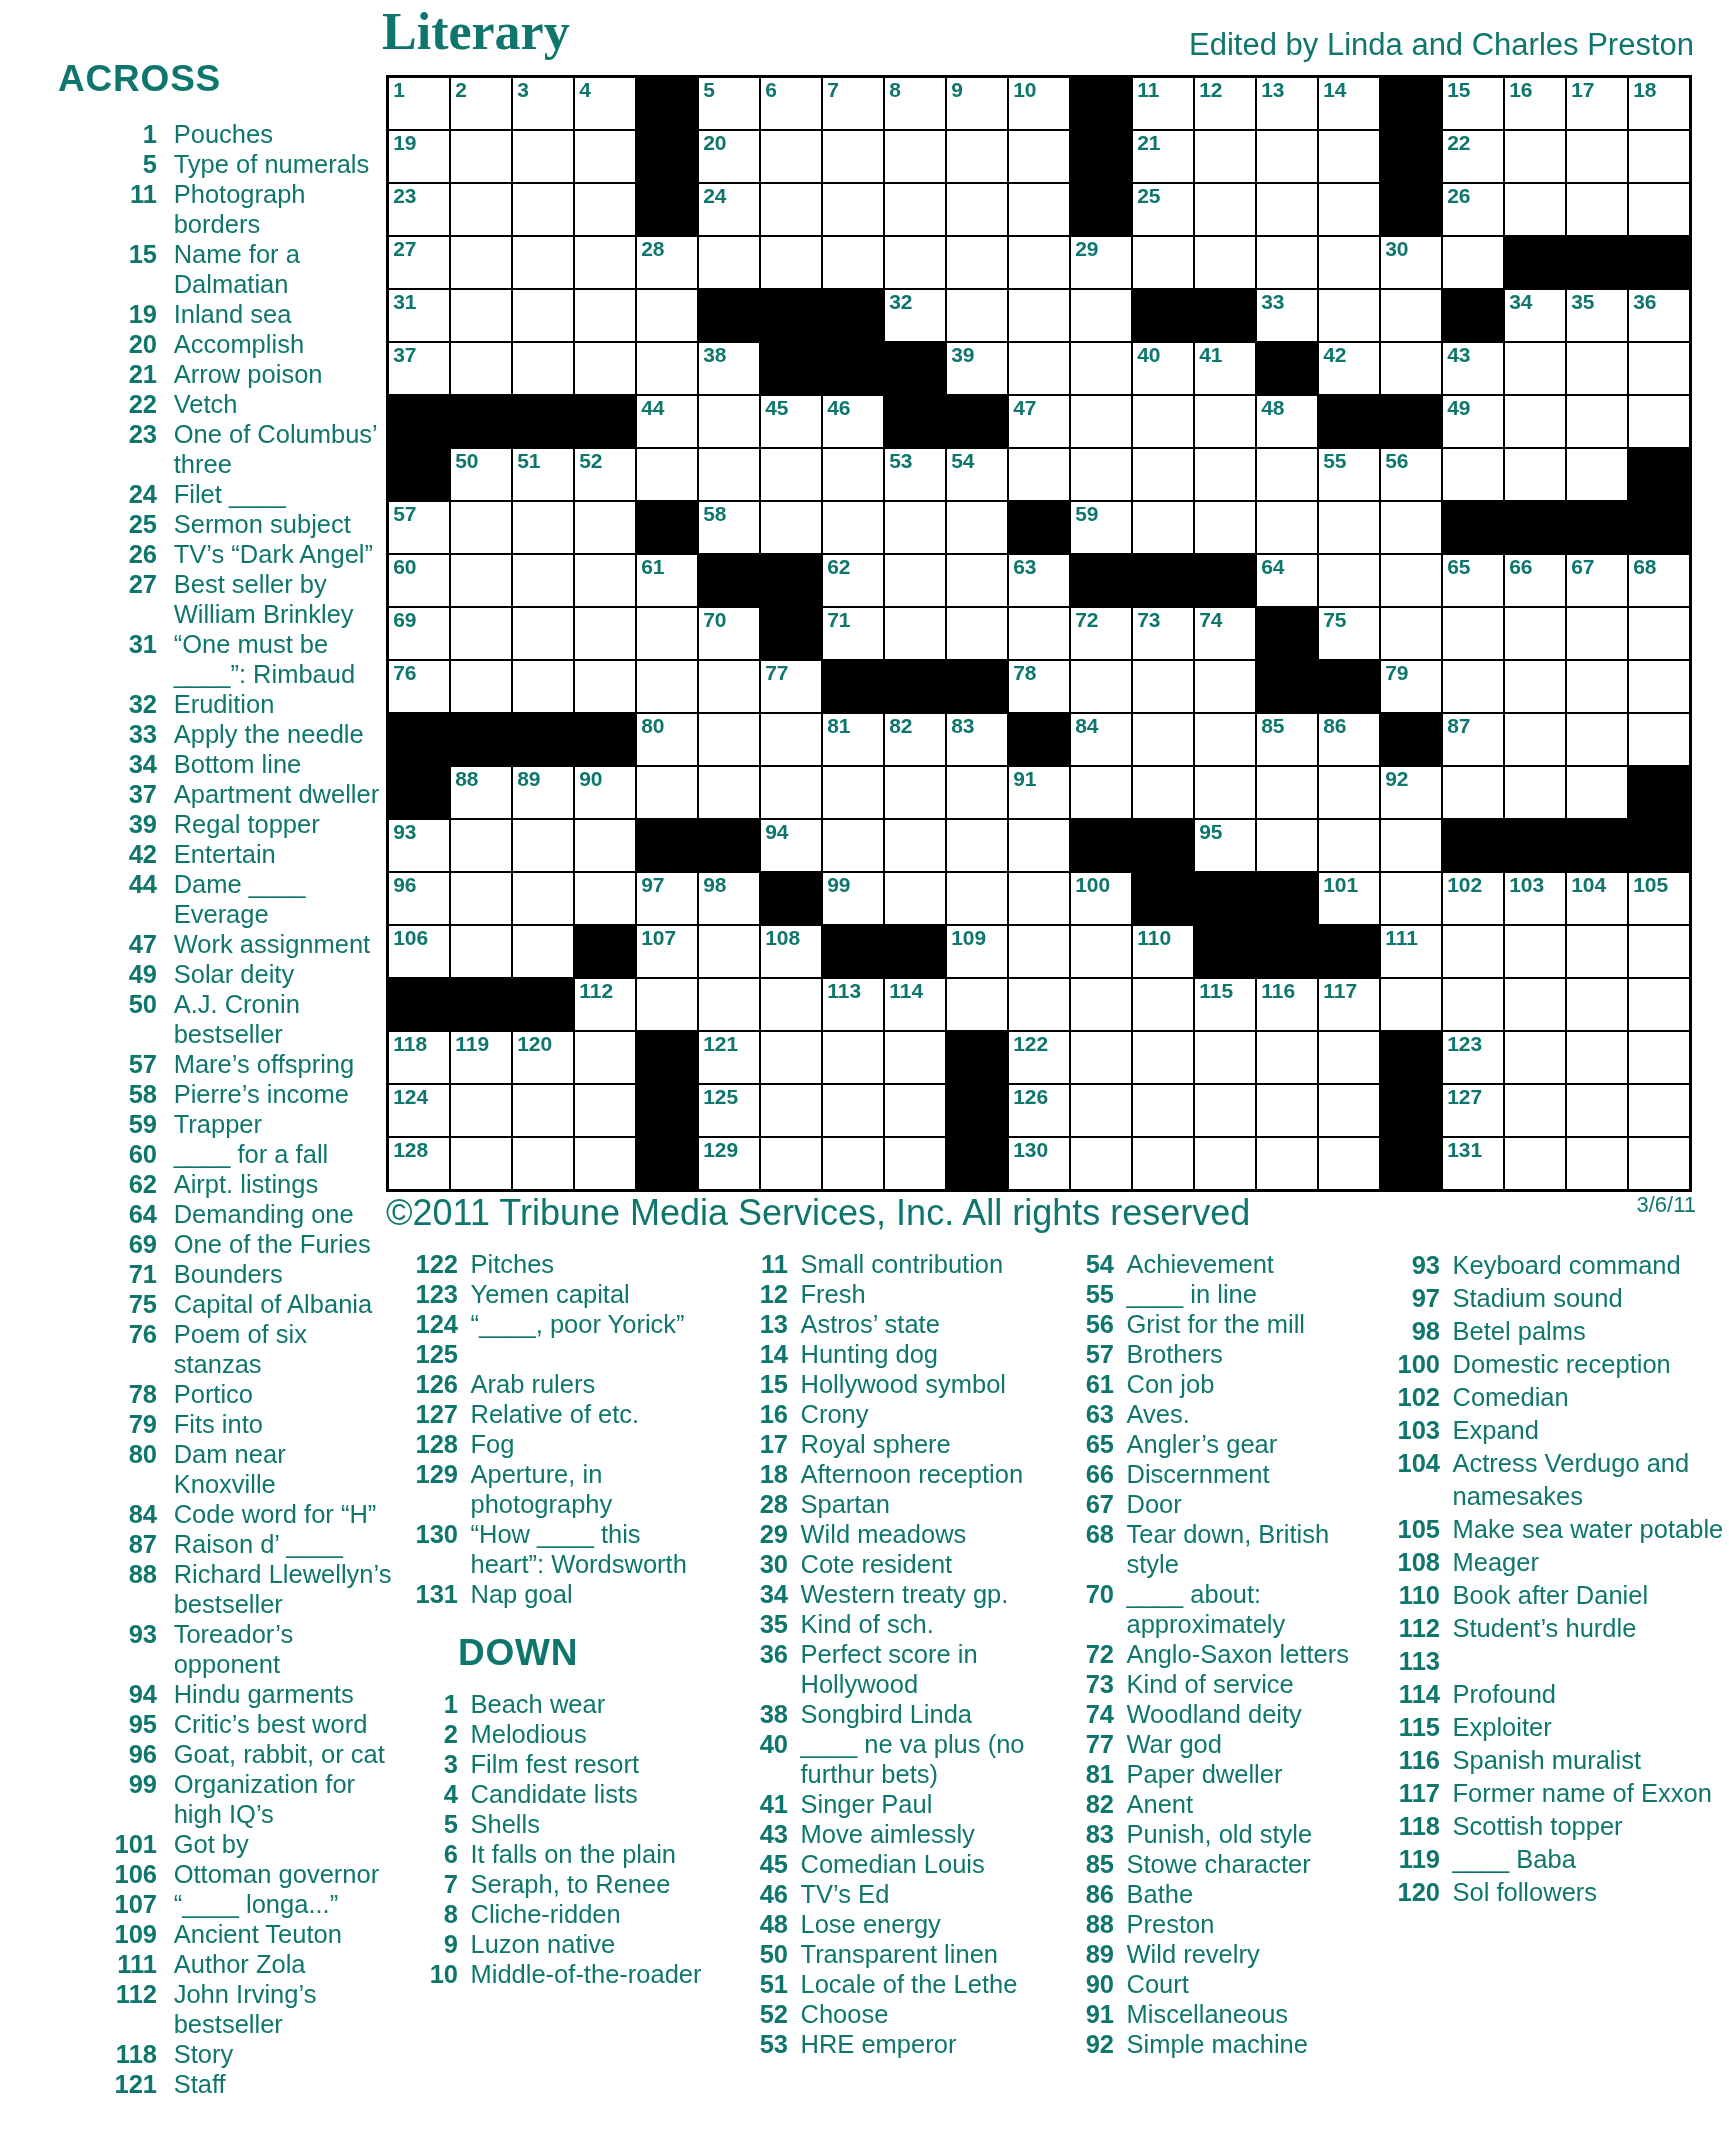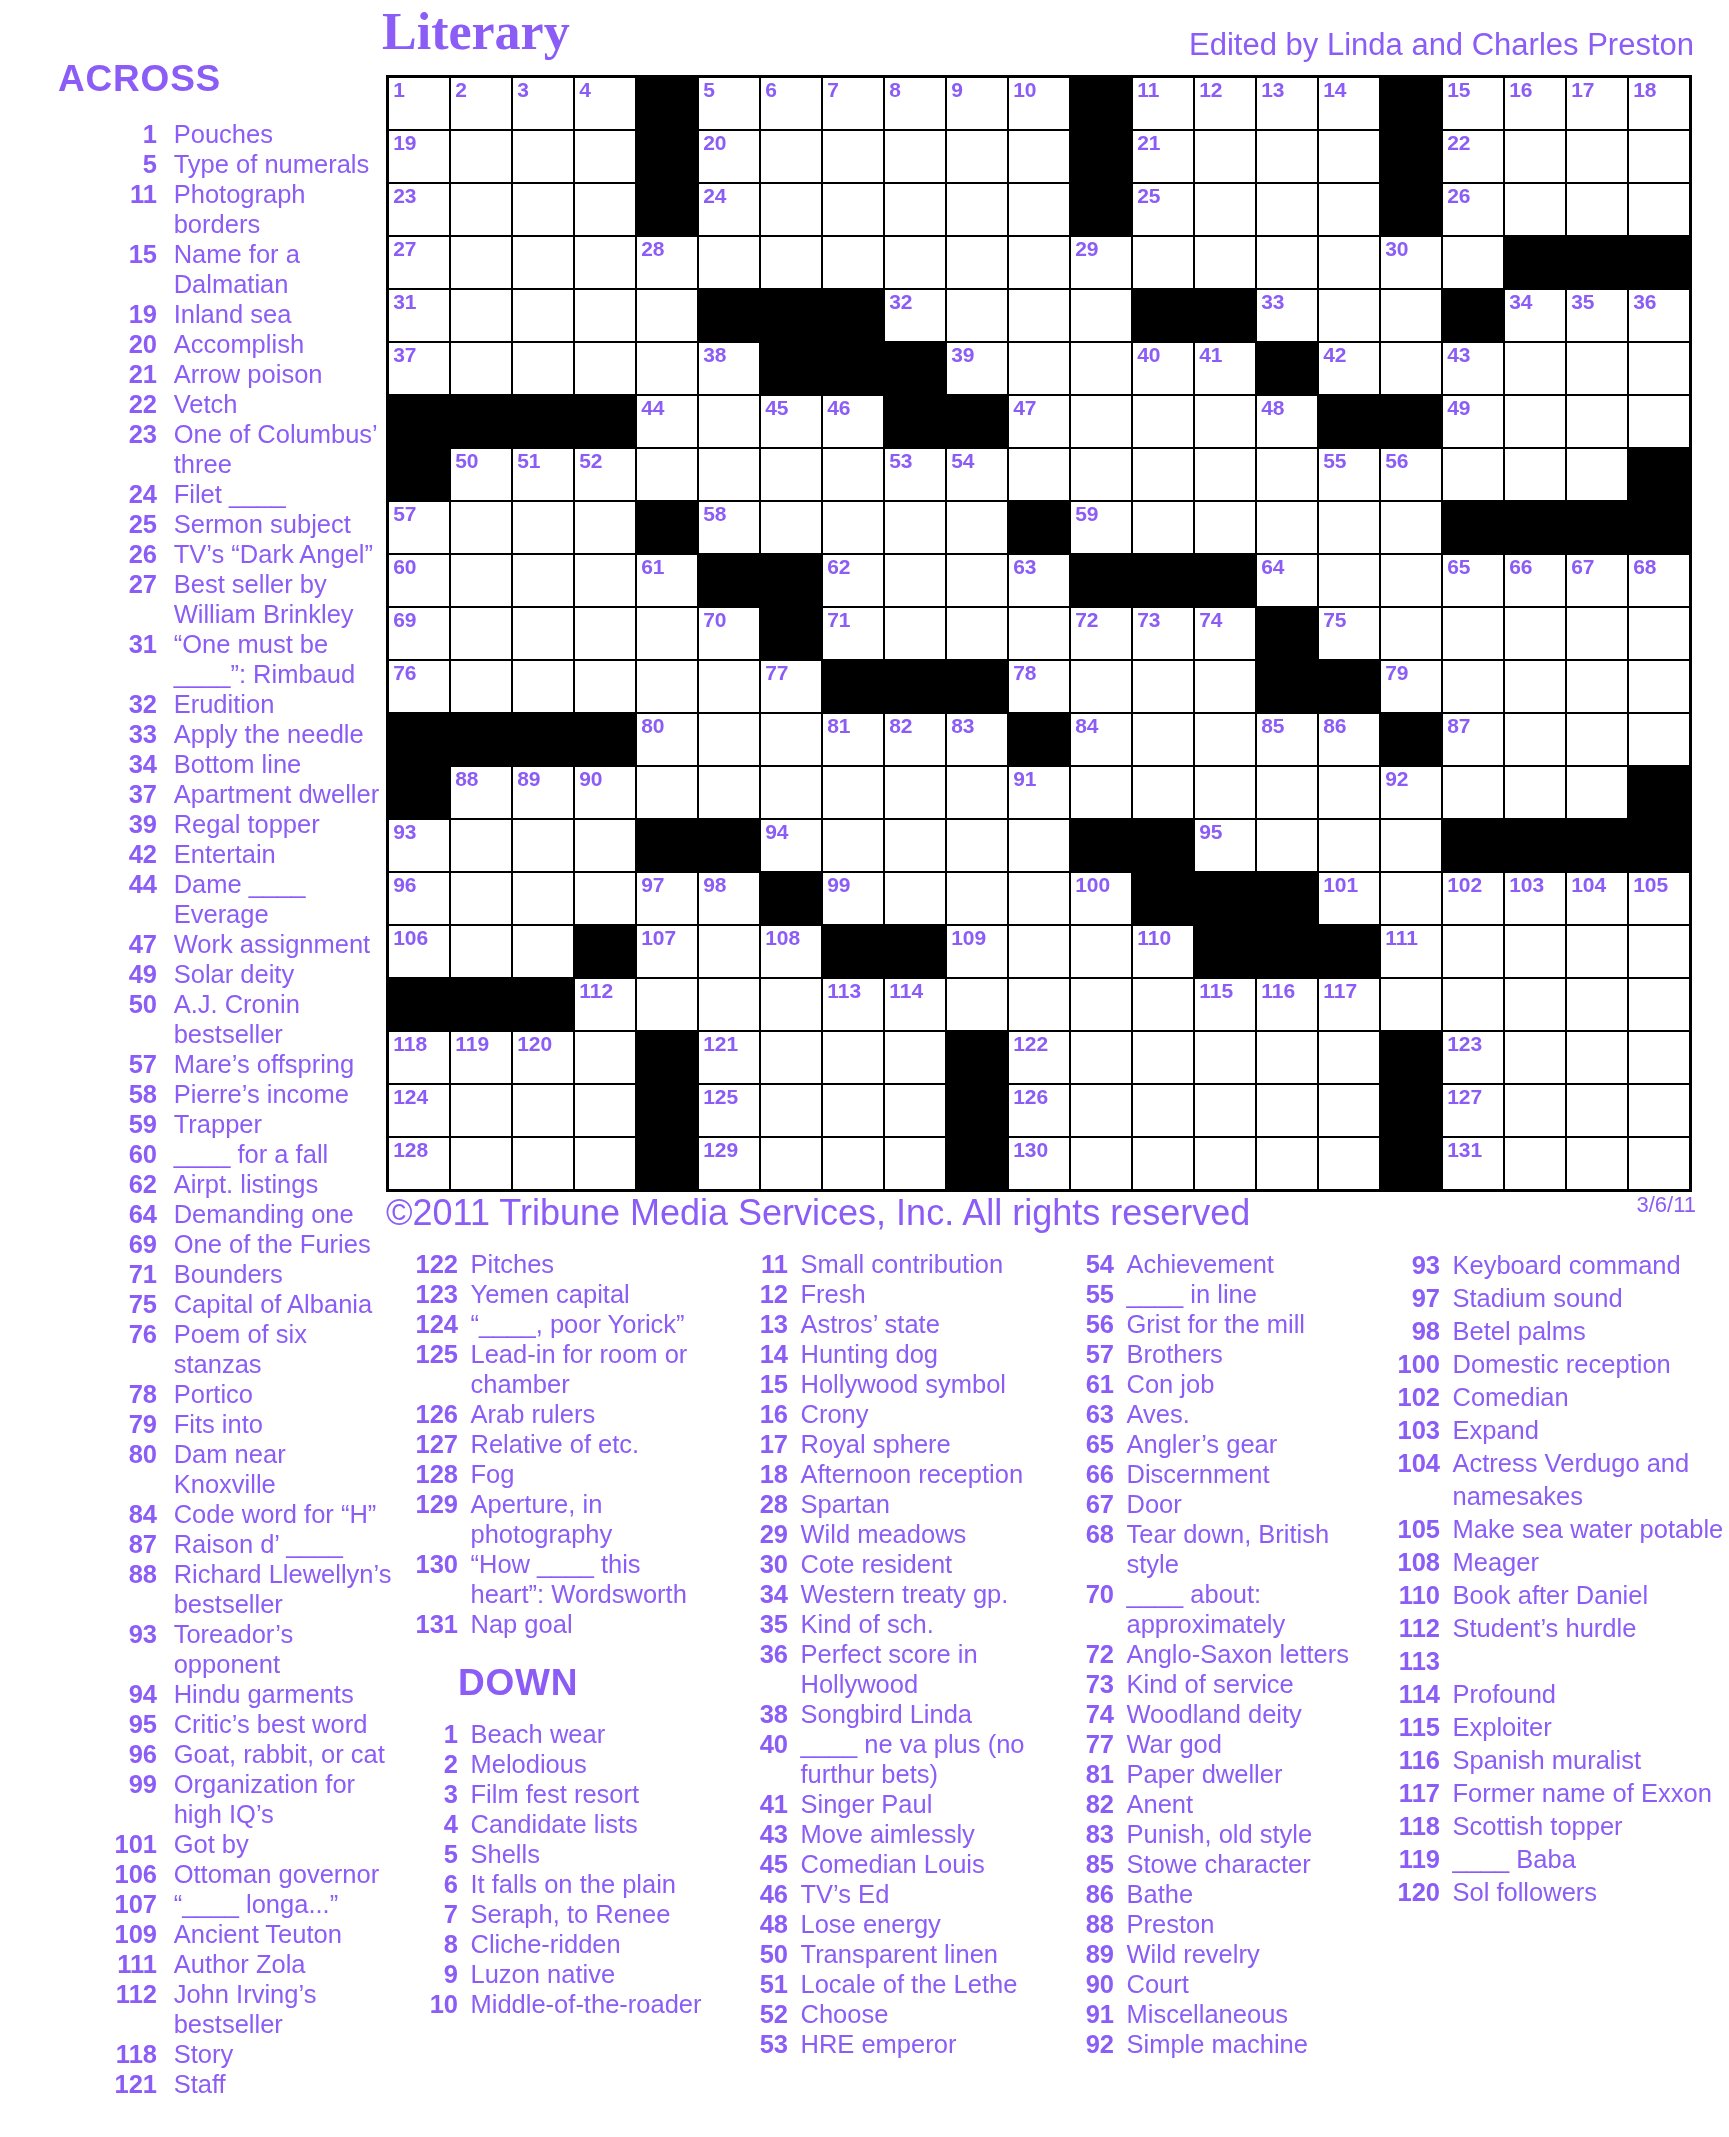--- a/index.html
+++ b/index.html
@@ -1,17 +1,17 @@
 <!DOCTYPE html>
 <html style="font-size:13.4px"><head>
 <meta charset="utf-8">
 <style>
   html,body{margin:0;padding:0;background:#fff}
   .page{position:relative;width:1729px;height:2137px;background:#fff;
-        font-family:"Liberation Sans",sans-serif;color:#8b5cf6;overflow:hidden}
+        font-family:"Liberation Sans",sans-serif;color:#0f766e;overflow:hidden}
   .title{position:absolute;left:382px;top:1.7px;
          font-family:"Liberation Serif",serif;font-weight:bold;font-size:52px}
   .byline{position:absolute;right:35px;top:27px;font-size:31px}
   .section-label{font-weight:bold;font-size:37px;letter-spacing:0.8px;
                  font-family:"Liberation Sans",sans-serif}
   .across-label{position:absolute;left:58px;top:58px}
   .across-list{position:absolute;left:58px;top:119px;width:336px}
   .clue{display:flex;font-size:25.5px;line-height:30px}
   .clue .num{flex:0 0 99px;text-align:right;padding-right:16.7px;font-weight:bold}
   .clue .txt{flex:1}
@@ -975,21 +975,20 @@
         <div class="clue">
           <span class="num">123</span>
           <span class="txt">Yemen capital</span>
         </div>
         <div class="clue">
           <span class="num">124</span>
           <span class="txt">“____, poor Yorick”</span>
         </div>
         <div class="clue">
           <span class="num">125</span>
-          <span class="txt">Lead-in for room or chamber</span>
         </div>
         <div class="clue">
           <span class="num">126</span>
           <span class="txt">Arab rulers</span>
         </div>
         <div class="clue">
           <span class="num">127</span>
           <span class="txt">Relative of etc.</span>
         </div>
         <div class="clue">

